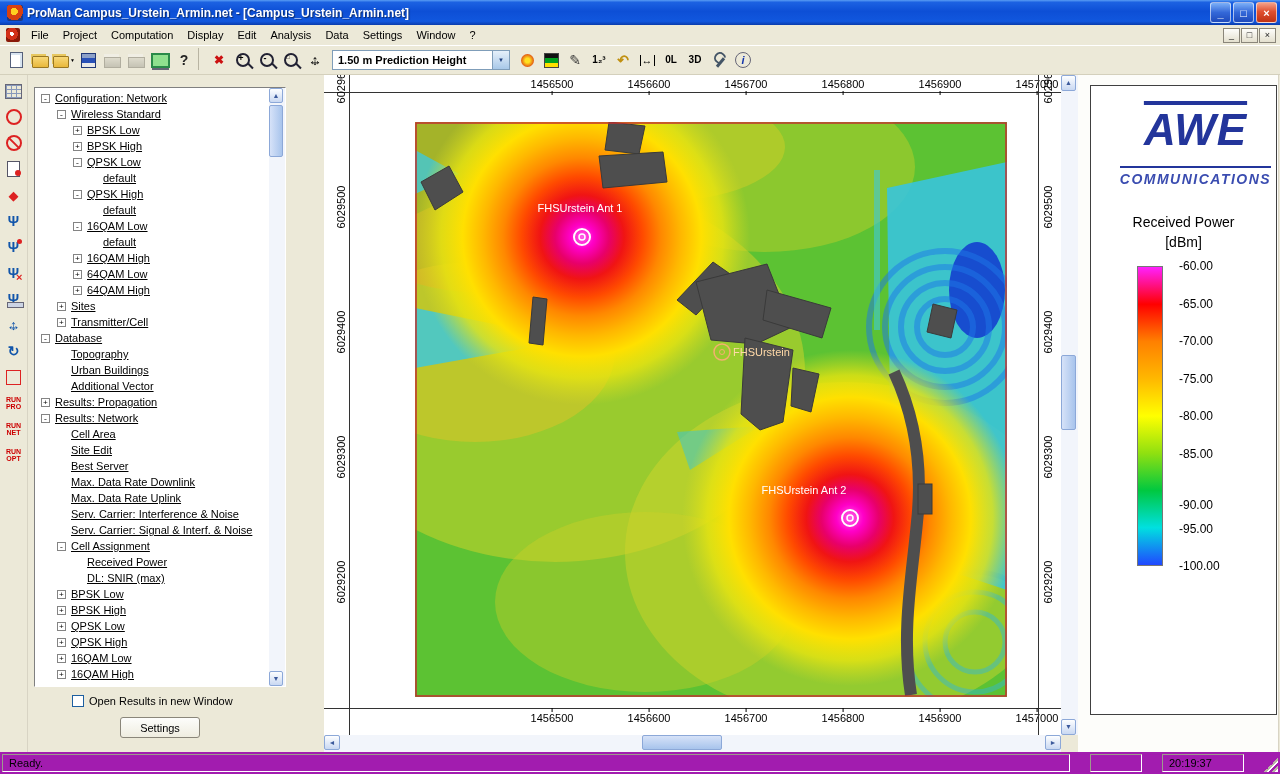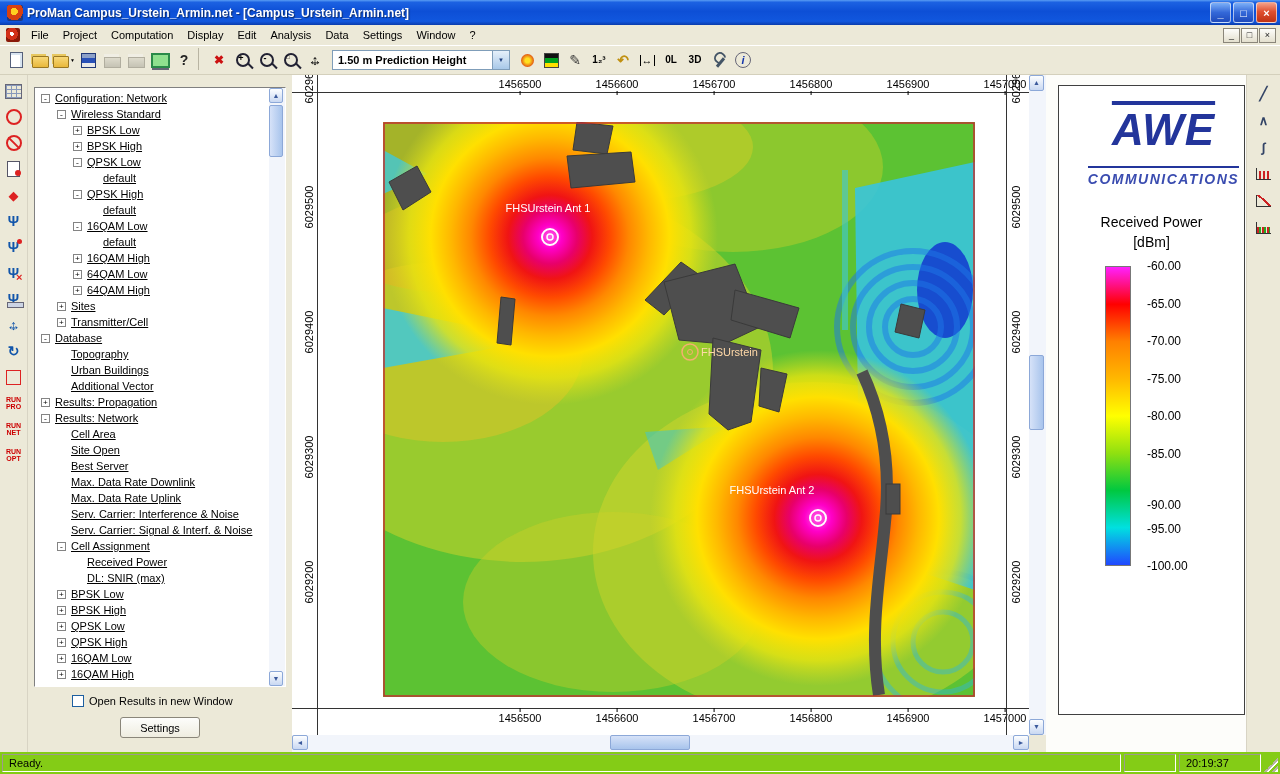--- a/index.html
+++ b/index.html
@@ -116,21 +116,21 @@
 .tree-sb .sbtn{width:14px;height:15px;left:0;}
 .tree-sb .sbtn.down{bottom:0;top:auto;}
 .tree-sb .sthumb{left:0;width:14px;top:17px;height:52px;}
 
 .chk-row{position:absolute;left:44px;top:620px;display:flex;align-items:center;cursor:default;}
 .chk{width:12px;height:12px;background:#fff;border:1px solid #1D5FA0;margin-right:5px;flex:none;}
 .settings-btn{position:absolute;left:92px;top:642px;width:80px;height:21px;
   background:linear-gradient(180deg,#FDFDFB,#EFEDE0);border:1px solid #8A867A;border-radius:3px;font-size:11px;}
 
 
-.map-window{width:754px;height:677px;position:relative;background:#bef264;flex:none;box-shadow:inset 0 0 0 1px #A8A49A;}
+.map-window{width:754px;height:677px;position:relative;background:#bef264;flex:none;box-shadow:inset 0 0 0 1px #A8A49A;margin-left:32px;}
 .map-canvas{position:absolute;left:0;top:0;width:737px;height:660px;background:#fff;overflow:hidden;cursor:crosshair;}
 .hruler{position:absolute;left:0;width:737px;height:16px;}
 .hruler.top{top:2px;border-bottom:1px solid #333;}
 .hruler.bottom{top:633px;border-top:1px solid #333;}
 .hruler .rl{position:absolute;top:1px;transform:translateX(-50%);font-size:11px;}
 .hruler .rl::after{content:"";position:absolute;left:50%;top:13px;width:1px;height:4px;background:#000;}
 .hruler.bottom .rl{top:3px;}
 .hruler.bottom .rl::after{top:-4px;}
 .vruler{position:absolute;top:0;height:660px;width:18px;}
 .vruler.lft{left:8px;border-right:1px solid #333;}
@@ -167,21 +167,21 @@
 .rtbtn{width:26px;height:24px;position:relative;display:flex;align-items:center;justify-content:center;border:1px solid transparent;border-radius:2px;}
 .rtbtn .glyph{font-size:13px;color:#334466;font-weight:bold;}
 .rtbtn[data-icon="rt-bars"]::before{content:"";width:14px;height:11px;border-left:1px solid #333;border-bottom:1px solid #333;
   background:repeating-linear-gradient(90deg,transparent 0 2px,#C22 2px 4px) bottom left/13px 8px no-repeat;}
 .rtbtn[data-icon="rt-chart"]::before{content:"";width:14px;height:11px;border-left:1px solid #333;border-bottom:1px solid #333;
   background:linear-gradient(45deg,transparent 44%,#C22 44% 56%,transparent 56%);}
 .rtbtn[data-icon="rt-hist"]::before{content:"";width:14px;height:11px;border-left:1px solid #333;border-bottom:1px solid #333;
   background:repeating-linear-gradient(90deg,#C22 0 2px,#2A2 2px 4px,transparent 4px 5px) bottom left/13px 6px no-repeat;}
 
 
-.statusbar{height:22px;background:#84cc16;display:flex;align-items:center;padding:2px 2px;gap:3px;}
+.statusbar{height:22px;background:#a21caf;display:flex;align-items:center;padding:2px 2px;gap:20px;}
 .spanel{height:18px;border:1px solid;border-color:#9D9A8D #FFFFFF #FFFFFF #9D9A8D;padding:2px 6px;white-space:nowrap;overflow:hidden;}
 .spanel.ready{flex:1;}
 .spanel.coords{width:262px;}
 .spanel.blank{width:52px;}
 .spanel.time{width:82px;}
 .grip{width:14px;height:14px;align-self:flex-end;flex:none;
   background:linear-gradient(135deg,transparent 0 50%,#B8B4A4 50% 58%,#fff 58% 66%,transparent 66% 78%,#B8B4A4 78% 86%,#fff 86%);}
 </style>
 </head>
 <body>
@@ -523,21 +523,21 @@
             <span class="tlabel">Results: Network</span>
           </div>
 
           <div class="trow" data-depth="1">
             <span class="tbox"></span>
             <span class="tlabel">Cell Area</span>
           </div>
 
           <div class="trow" data-depth="1">
             <span class="tbox"></span>
-            <span class="tlabel">Site Open</span>
+            <span class="tlabel">Site Edit</span>
           </div>
 
           <div class="trow" data-depth="1">
             <span class="tbox"></span>
             <span class="tlabel">Best Server</span>
           </div>
 
           <div class="trow" data-depth="1">
             <span class="tbox"></span>
             <span class="tlabel">Max. Data Rate Downlink</span>

